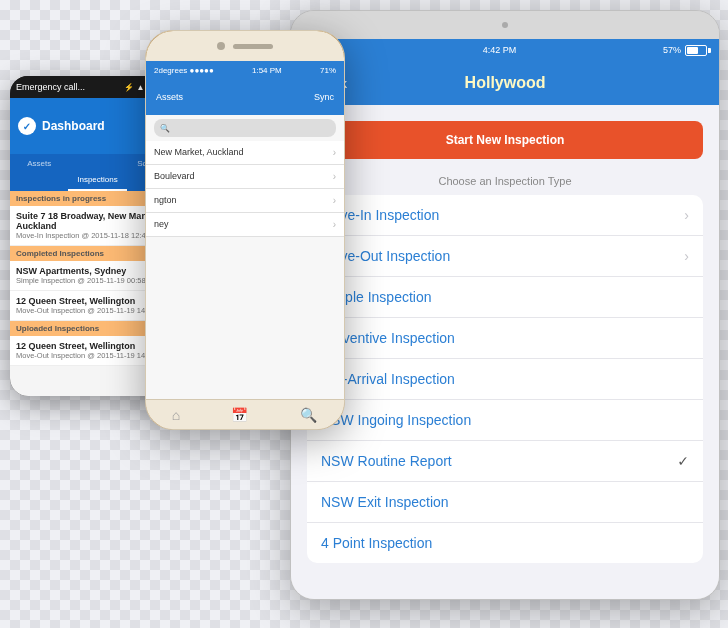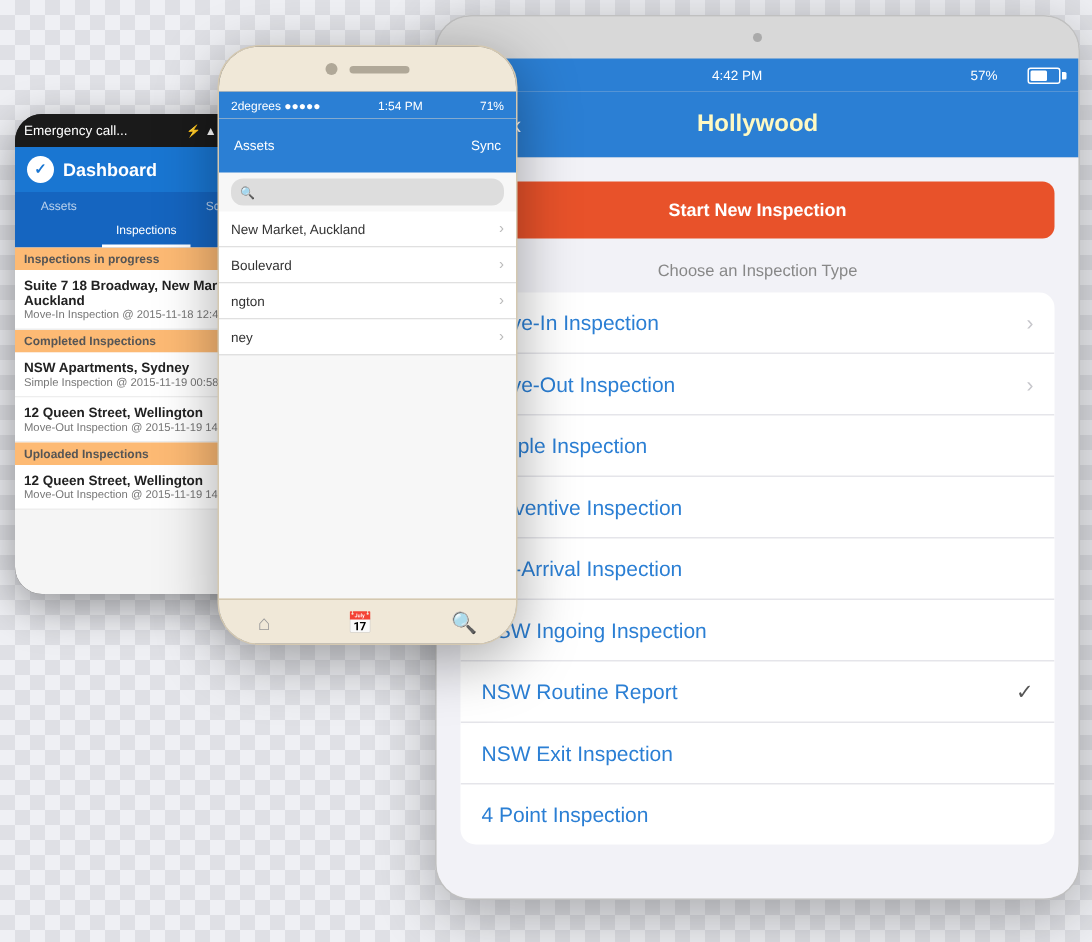--- a/index.html
+++ b/index.html
@@ -56,21 +56,21 @@
       align-items: center;
       font-size: 8px;
     }
     .android-content {
       background: #f5f5f5;
       height: calc(100% - 22px);
       overflow: hidden;
     }
     .android-header {
       background: #1976D2;
-      padding: 6px 8px;
+      padding: 19px 8px;
       display: flex;
       align-items: center;
       gap: 6px;
     }
     .dashboard-icon {
       width: 18px;
       height: 18px;
       background: #fff;
       border-radius: 50%;
       display: flex;
@@ -145,21 +145,21 @@
       color: #FF9800;
     }
 
     
     .iphone-phone {
       position: absolute;
       left: 145px;
       top: 30px;
       width: 200px;
       height: 400px;
-      background: #737373;
+      background: #a16207;
       border-radius: 28px;
       box-shadow: 0 10px 40px rgba(0,0,0,0.35);
       overflow: hidden;
       z-index: 20;
       border: 1px solid #d4c8b0;
     }
     .iphone-top {
       background: #f0e8d8;
       height: 30px;
       position: relative;
@@ -218,21 +218,21 @@
     }
     .iphone-search span {
       font-size: 8px;
       color: #999;
     }
     .iphone-row {
       background: #fff;
       border-bottom: 1px solid #e0e0e0;
       padding: 6px 8px;
       display: flex;
-      align-items: center;
+      align-items: flex-start;
       justify-content: space-between;
     }
     .iphone-row-text {
       font-size: 9px;
       color: #333;
     }
     .iphone-row-chevron {
       color: #bbb;
       font-size: 10px;
     }
@@ -285,21 +285,21 @@
       background: #2b7fd4;
       height: 22px;
       display: flex;
       align-items: center;
       justify-content: space-between;
       padding: 0 12px;
       font-size: 9px;
       color: #fff;
     }
     .ipad-status-left { display: flex; gap: 6px; align-items: center; }
-    .ipad-status-right { display: flex; gap: 20px; align-items: center; }
+    .ipad-status-right { display: flex; gap: 4px; align-items: center; }
     .battery-icon {
       width: 22px;
       height: 11px;
       border: 1.5px solid #fff;
       border-radius: 2px;
       position: relative;
       display: inline-block;
     }
     .battery-icon::after {
       content: '';

